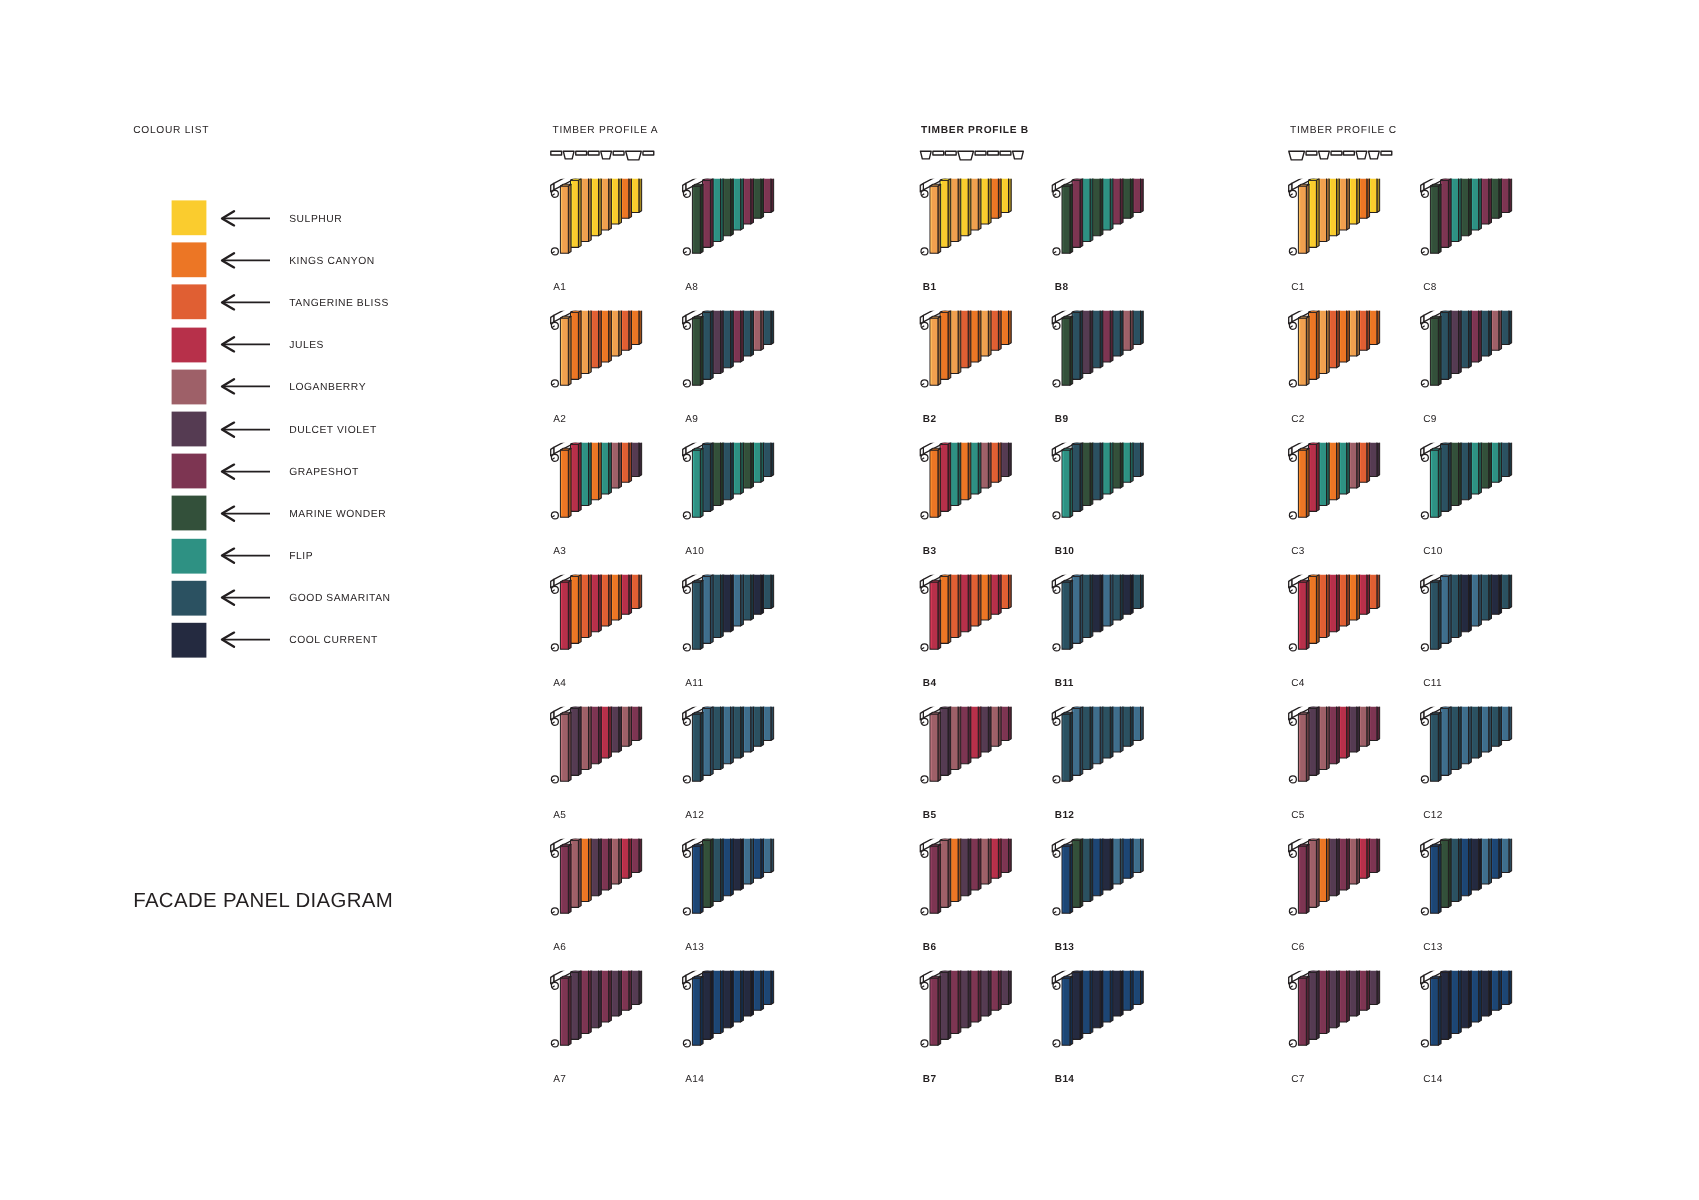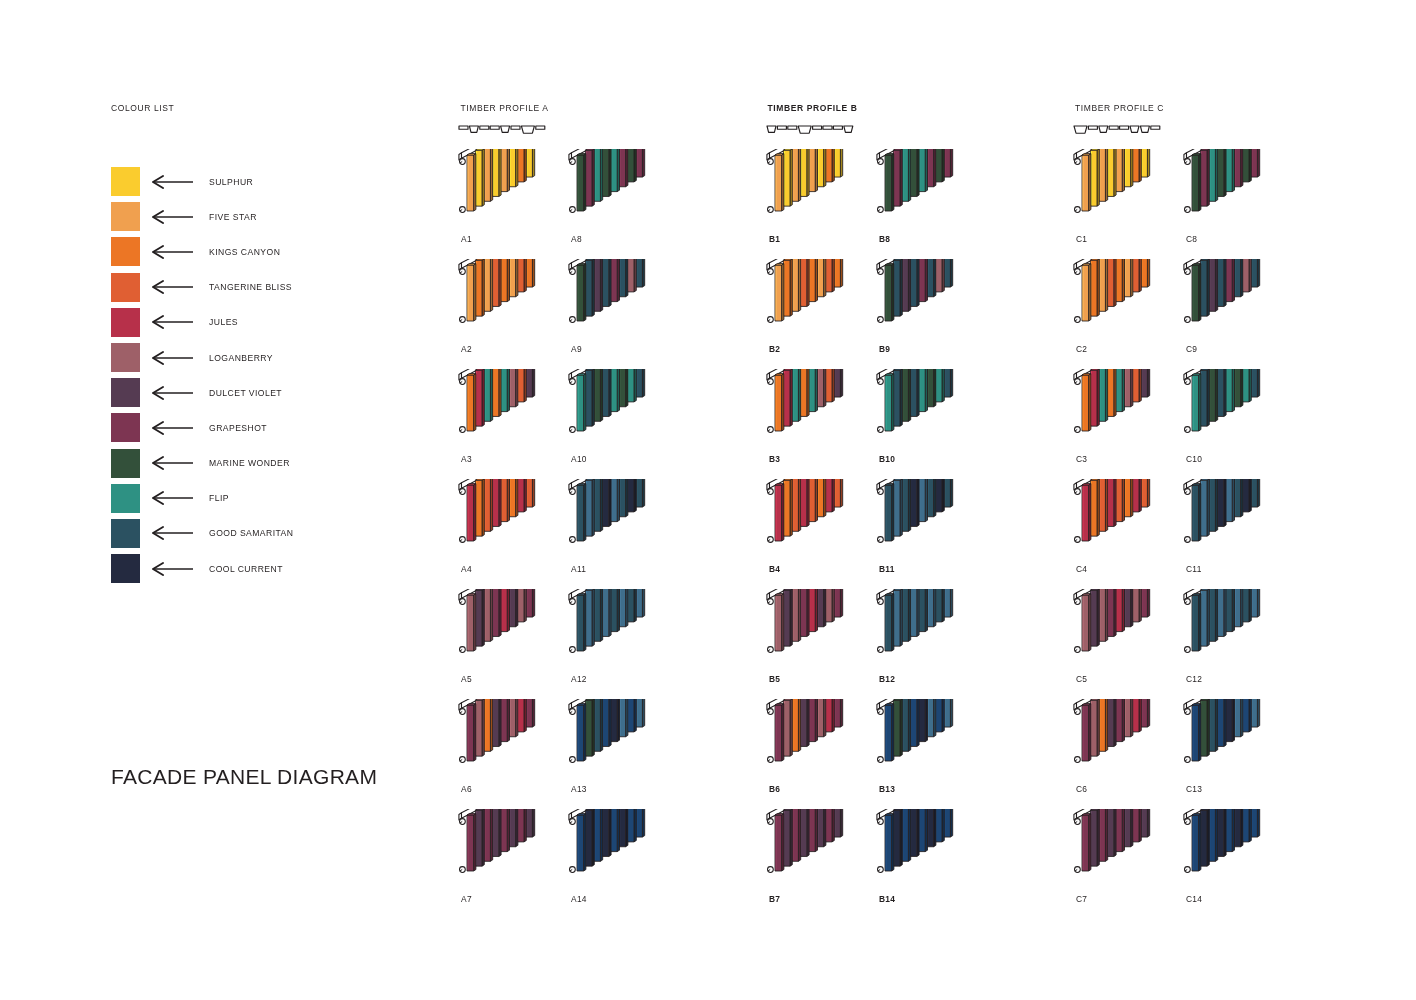--- a/index.html
+++ b/index.html
@@ -9,28 +9,28 @@
     font-family:"Liberation Sans", sans-serif;
     color:#231f20;
     overflow:hidden;
     position:relative;
   }
   .sheet{position:absolute;left:0;top:0;width:1416px;height:732px;}
 
   
   #legend{position:absolute;left:111px;top:103px;width:300px;}
   .legend-title{font-size:8.5px;letter-spacing:.6px;font-weight:400;color:#231f20;}
-  .legend-rows{margin-top:51px;}
+  .legend-rows{margin-top:51px;margin-left:32px;}
   .legend-row{display:flex;align-items:center;height:35.2px;}
   .swatch{width:29px;height:29px;flex:0 0 29px;}
   .arrow{width:43px;height:14px;flex:0 0 43px;margin-left:11px;position:relative;}
   .arrow svg{display:block;}
   .legend-label{font-size:8.6px;letter-spacing:.45px;margin-left:15px;white-space:nowrap;color:#231f20;}
 
-  #sheet-title{position:absolute;left:111px;top:765px;font-size:21px;letter-spacing:.3px;color:#231f20;}
+  #sheet-title{position:absolute;left:111px;top:741px;font-size:17px;letter-spacing:.3px;color:#231f20;}
 
   
   .group{position:absolute;top:103px;text-align:center;}
   .group-title{font-size:8.5px;letter-spacing:.6px;color:#231f20;white-space:nowrap;}
   .profile-icon{margin-top:8px;height:16px;}
   .panel-grid{position:absolute;top:46px;left:0;width:300px;}
   .panel-cell{position:absolute;width:120px;}
   .panel-label{position:absolute;left:4px;top:85px;font-size:8.4px;letter-spacing:.3px;color:#231f20;}
   .panel-art{position:absolute;left:0;top:0;width:120px;height:85px;}
   .panel-art svg{display:block;}
@@ -45,30 +45,20 @@
     <div class="legend-rows" id="legend-rows">
         <div class="legend-row">
           <div class="swatch" style="background: rgb(250, 204, 46);"></div>
           <div class="arrow">
             <svg width="43" height="14" viewBox="0 0 43 14">
               <path d="M2 7 L42 7" stroke="#231f20" stroke-width="1.6" fill="none"></path>
               <path d="M12 1 L2 7 L12 13" stroke="#231f20" stroke-width="1.9" fill="none" stroke-linecap="round" stroke-linejoin="round"></path>
             </svg>
           </div>
           <div class="legend-label">SULPHUR</div>
-        </div>
-        <div class="legend-row">
-          <div class="swatch" style="background: rgb(240, 160, 79);"></div>
-          <div class="arrow">
-            <svg width="43" height="14" viewBox="0 0 43 14">
-              <path d="M2 7 L42 7" stroke="#231f20" stroke-width="1.6" fill="none"></path>
-              <path d="M12 1 L2 7 L12 13" stroke="#231f20" stroke-width="1.9" fill="none" stroke-linecap="round" stroke-linejoin="round"></path>
-            </svg>
-          </div>
-          <div class="legend-label">FIVE STAR</div>
         </div>
         <div class="legend-row">
           <div class="swatch" style="background: rgb(236, 118, 37);"></div>
           <div class="arrow">
             <svg width="43" height="14" viewBox="0 0 43 14">
               <path d="M2 7 L42 7" stroke="#231f20" stroke-width="1.6" fill="none"></path>
               <path d="M12 1 L2 7 L12 13" stroke="#231f20" stroke-width="1.9" fill="none" stroke-linecap="round" stroke-linejoin="round"></path>
             </svg>
           </div>
           <div class="legend-label">KINGS CANYON</div>

